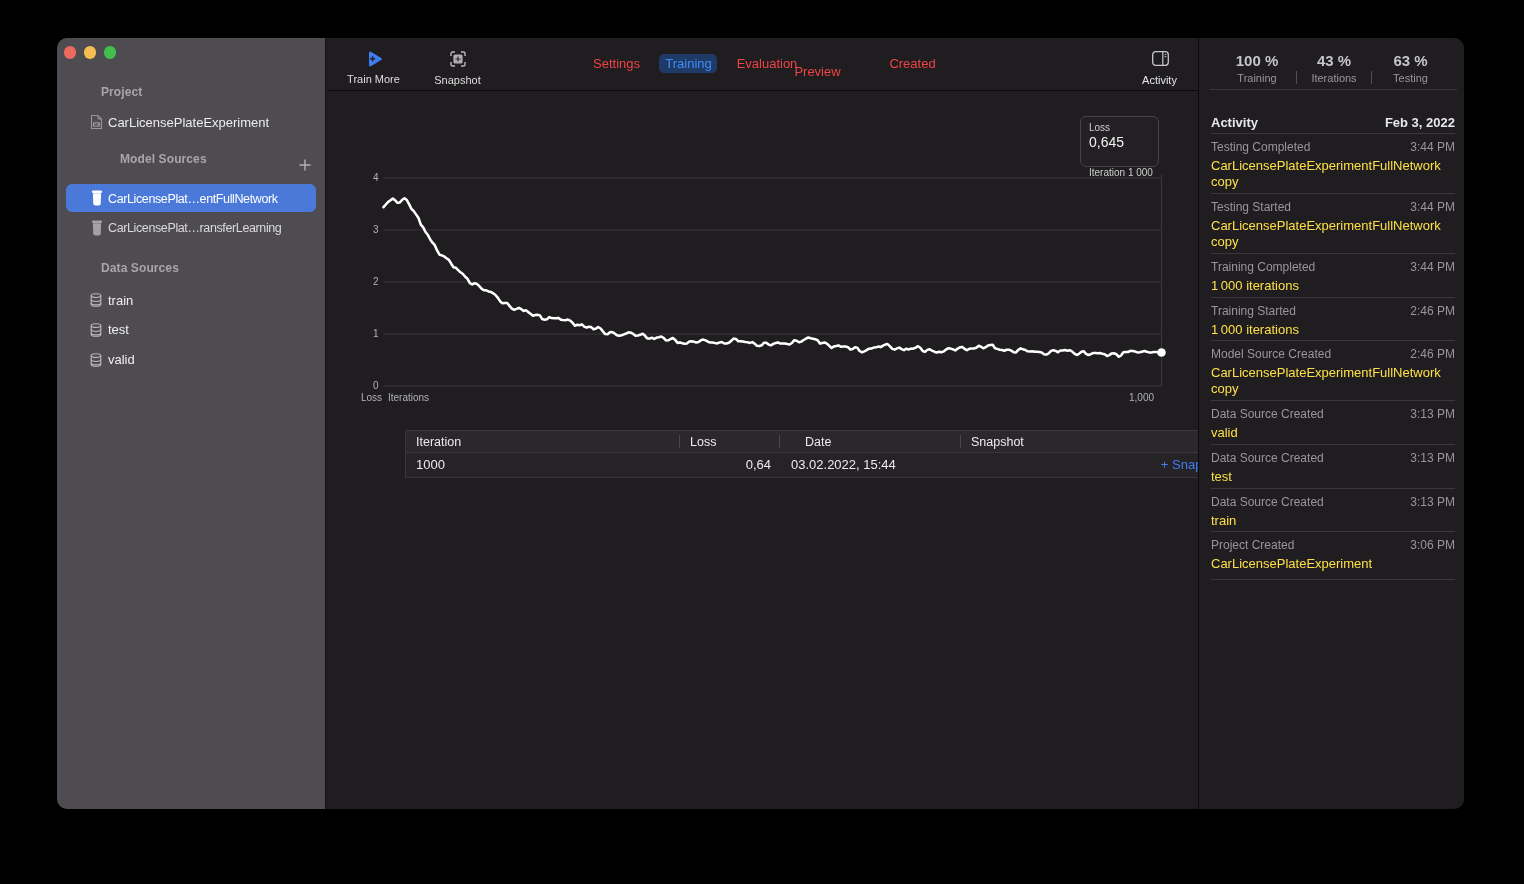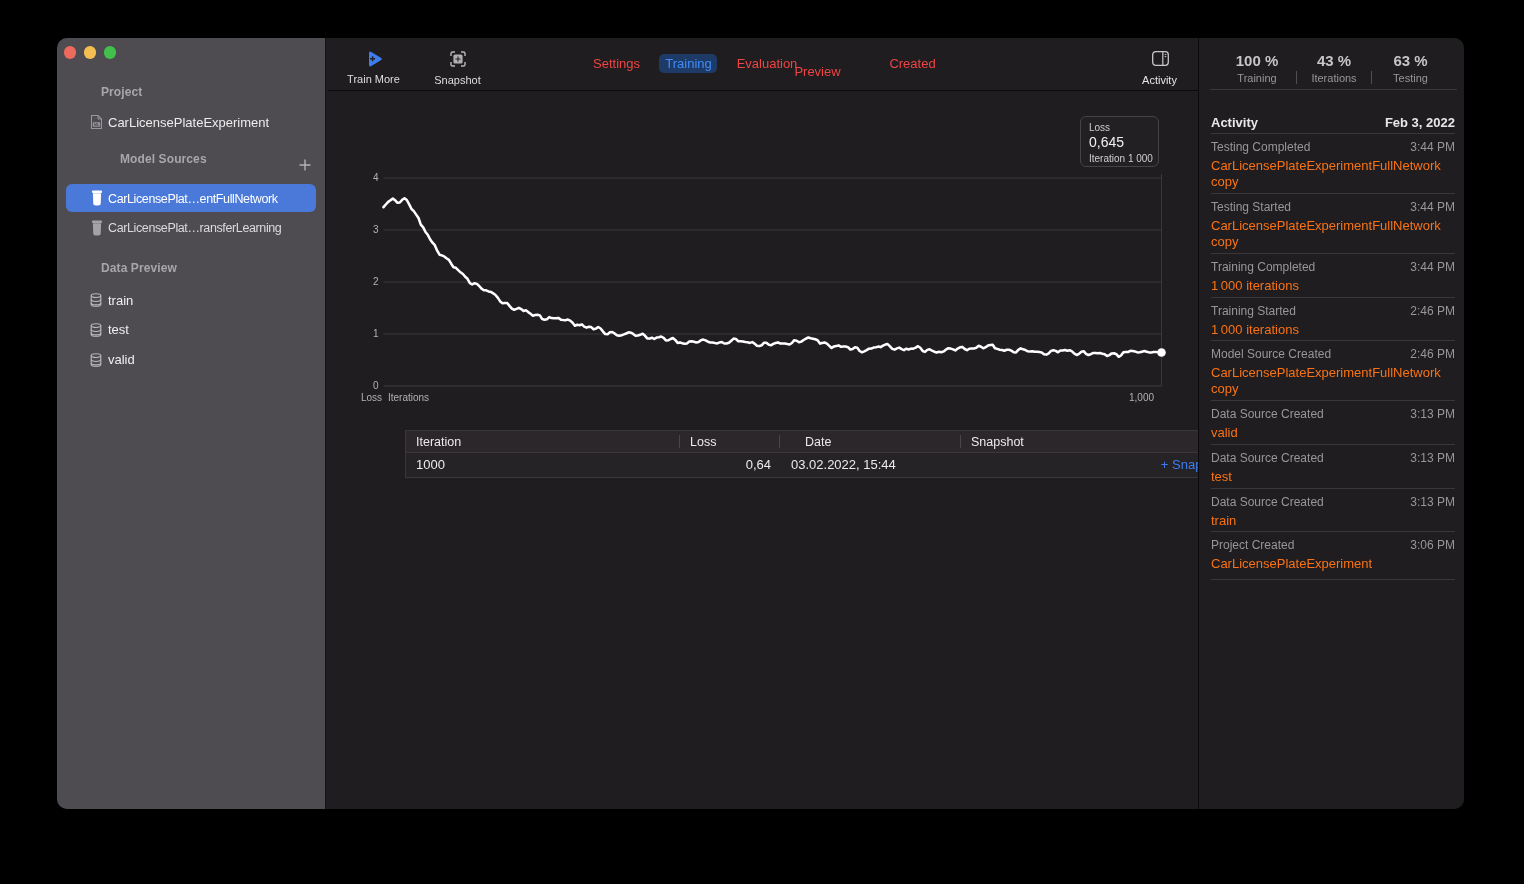--- a/index.html
+++ b/index.html
@@ -19,21 +19,21 @@
 .tbtxt { position:absolute; font-size:11px; color:#dfdedf; text-align:center; transform:translateX(-50%); white-space:nowrap; }
 .tab { position:absolute; top:16px; height:19px; line-height:19px; font-size:13px; color:#ef4444; transform:translateX(-50%); white-space:nowrap; }
 #tabsel { position:absolute; left:331.5px; top:16.4px; width:58.4px; height:18.4px; background:#1e3a66; border-radius:5px; }
 #tabtraining { color:#418cf8; }
 
 .axlab { position:absolute; font-size:10px; color:#b2b1b3; transform:translateX(-50%); white-space:nowrap; }
 .ylab { position:absolute; font-size:10px; color:#b2b1b3; width:20px; text-align:right; left:31px; }
 #tooltip { position:absolute; left:752.5px; top:78px; width:79px; height:51px; background:#222022; border:1px solid #454345; border-radius:6px; padding:5px 0 0 8px; }
 #tooltip .t1 { font-size:10px; color:#cfcecf; }
 #tooltip .t2 { font-size:14px; color:#f2f1f2; margin-top:1px; }
-#tooltip .t3 { font-size:10px; color:#cfcecf; margin-top:3px; }
+#tooltip .t3 { font-size:10px; color:#cfcecf; margin-top:17px; }
 
 #table { position:absolute; left:77.5px; top:392px; width:832px; border:1px solid #3a363a; background:#262326; }
 #thead { height:22px; background:#2b272b; border-bottom:1px solid #3a363a; position:relative; }
 #trow { height:24px; position:relative; }
 .th { position:absolute; top:0; font-size:12.5px; color:#eceaec; line-height:22px; }
 .td { position:absolute; top:0; font-size:13px; color:#eceaec; line-height:24px; }
 .colsep { position:absolute; top:4px; bottom:4px; width:1px; background:#4a464a; }
 
 #status { position:absolute; left:0; top:742px; width:870px; height:29px; background:#232123; border-top:1px solid #373537; }
 #status .txt { position:absolute; left:27px; top:0; line-height:30px; font-size:13px; color:#e6e5e6; }
@@ -44,21 +44,21 @@
 .stat .l { font-size:11px; color:#98969a; margin-top:3px; }
 .statsep { position:absolute; top:33px; width:1px; height:13px; background:#504e51; }
 #rdiv1 { position:absolute; left:11px; right:7px; top:51px; height:1px; background:#3a373a; }
 #acthead { position:absolute; left:12px; right:9px; top:77px; height:19px; }
 #acthead .a { float:left; font-size:13px; font-weight:bold; color:#e8e7e9; }
 #acthead .d { float:right; font-size:13px; font-weight:bold; color:#e8e7e9; }
 #entries { position:absolute; left:12px; right:9px; top:95px; }
 .entry { border-top:1px solid #3a373a; padding:6px 0 2.5px 0; }
 .entry .hd { height:15px; line-height:15px; font-size:12px; color:#98969a; }
 .entry .hd .tm { float:right; }
-.entry .bd { margin-top:3px; font-size:13px; line-height:16.2px; color:#f97316; overflow-wrap:break-word; }
+.entry .bd { margin-top:3px; font-size:13px; line-height:16.2px; color:#fde047; overflow-wrap:break-word; }
 </style>
 </head>
 <body>
 <div id="win">
   <div id="sidebar">
     <div class="tl" style="left:6.5px; background:#ec6a5e;"></div>
     <div class="tl" style="left:26.5px; background:#f4bf50;"></div>
     <div class="tl" style="left:46.5px; background:#43c04b;"></div>
     <div class="seclabel" style="top:47px;">Project</div>
     <svg class="sicon" style="left:32.5px; top:75.5px;" width="13" height="16" viewBox="0 0 13 16">
@@ -76,21 +76,21 @@
     <svg class="sicon" style="left:33.5px; top:152px;" width="12" height="16" viewBox="0 0 12 16">
       <path d="M1.9 3.2 h8.2 l-0.35 10 a2.8 2.2 0 0 1 -2.75 2.2 h-2 a2.8 2.2 0 0 1 -2.75 -2.2 z" fill="#fff"></path>
       <rect x="0.9" y="0.4" width="10.2" height="2.5" rx="1.25" fill="#fff"></rect>
     </svg>
     <div class="srow long" style="top:154px; color:#fff;">CarLicensePlat…entFullNetwork</div>
     <svg class="sicon" style="left:33.5px; top:181.5px;" width="12" height="16" viewBox="0 0 12 16">
       <path d="M1.9 3.2 h8.2 l-0.35 10 a2.8 2.2 0 0 1 -2.75 2.2 h-2 a2.8 2.2 0 0 1 -2.75 -2.2 z" fill="#a5a2a7"></path>
       <rect x="0.9" y="0.4" width="10.2" height="2.5" rx="1.25" fill="#a5a2a7"></rect>
     </svg>
     <div class="srow long" style="top:182.5px; color:#dbdadc;">CarLicensePlat…ransferLearning</div>
-    <div class="seclabel" style="top:223px;">Data Preview</div>
+    <div class="seclabel" style="top:223px;">Data Sources</div>
     <svg class="sicon" style="left:33px; top:255px;" width="12" height="14" viewBox="0 0 12 14">
       <ellipse cx="6" cy="2.6" rx="4.8" ry="1.9" fill="none" stroke="#bcbabe" stroke-width="1.1"></ellipse>
       <path d="M1.2 2.6 v8.8 a4.8 1.9 0 0 0 9.6 0 v-8.8" fill="none" stroke="#bcbabe" stroke-width="1.1"></path>
       <path d="M1.2 6.6 a4.8 1.9 0 0 0 9.6 0 M1.2 10 a4.8 1.9 0 0 0 9.6 0" fill="none" stroke="#bcbabe" stroke-width="1.1"></path>
     </svg>
     <div class="srow" style="top:254.5px; color:#f0eff0;">train</div>
     <svg class="sicon" style="left:33px; top:284.5px;" width="12" height="14" viewBox="0 0 12 14">
       <ellipse cx="6" cy="2.6" rx="4.8" ry="1.9" fill="none" stroke="#bcbabe" stroke-width="1.1"></ellipse>
       <path d="M1.2 2.6 v8.8 a4.8 1.9 0 0 0 9.6 0 v-8.8" fill="none" stroke="#bcbabe" stroke-width="1.1"></path>
       <path d="M1.2 6.6 a4.8 1.9 0 0 0 9.6 0 M1.2 10 a4.8 1.9 0 0 0 9.6 0" fill="none" stroke="#bcbabe" stroke-width="1.1"></path>

